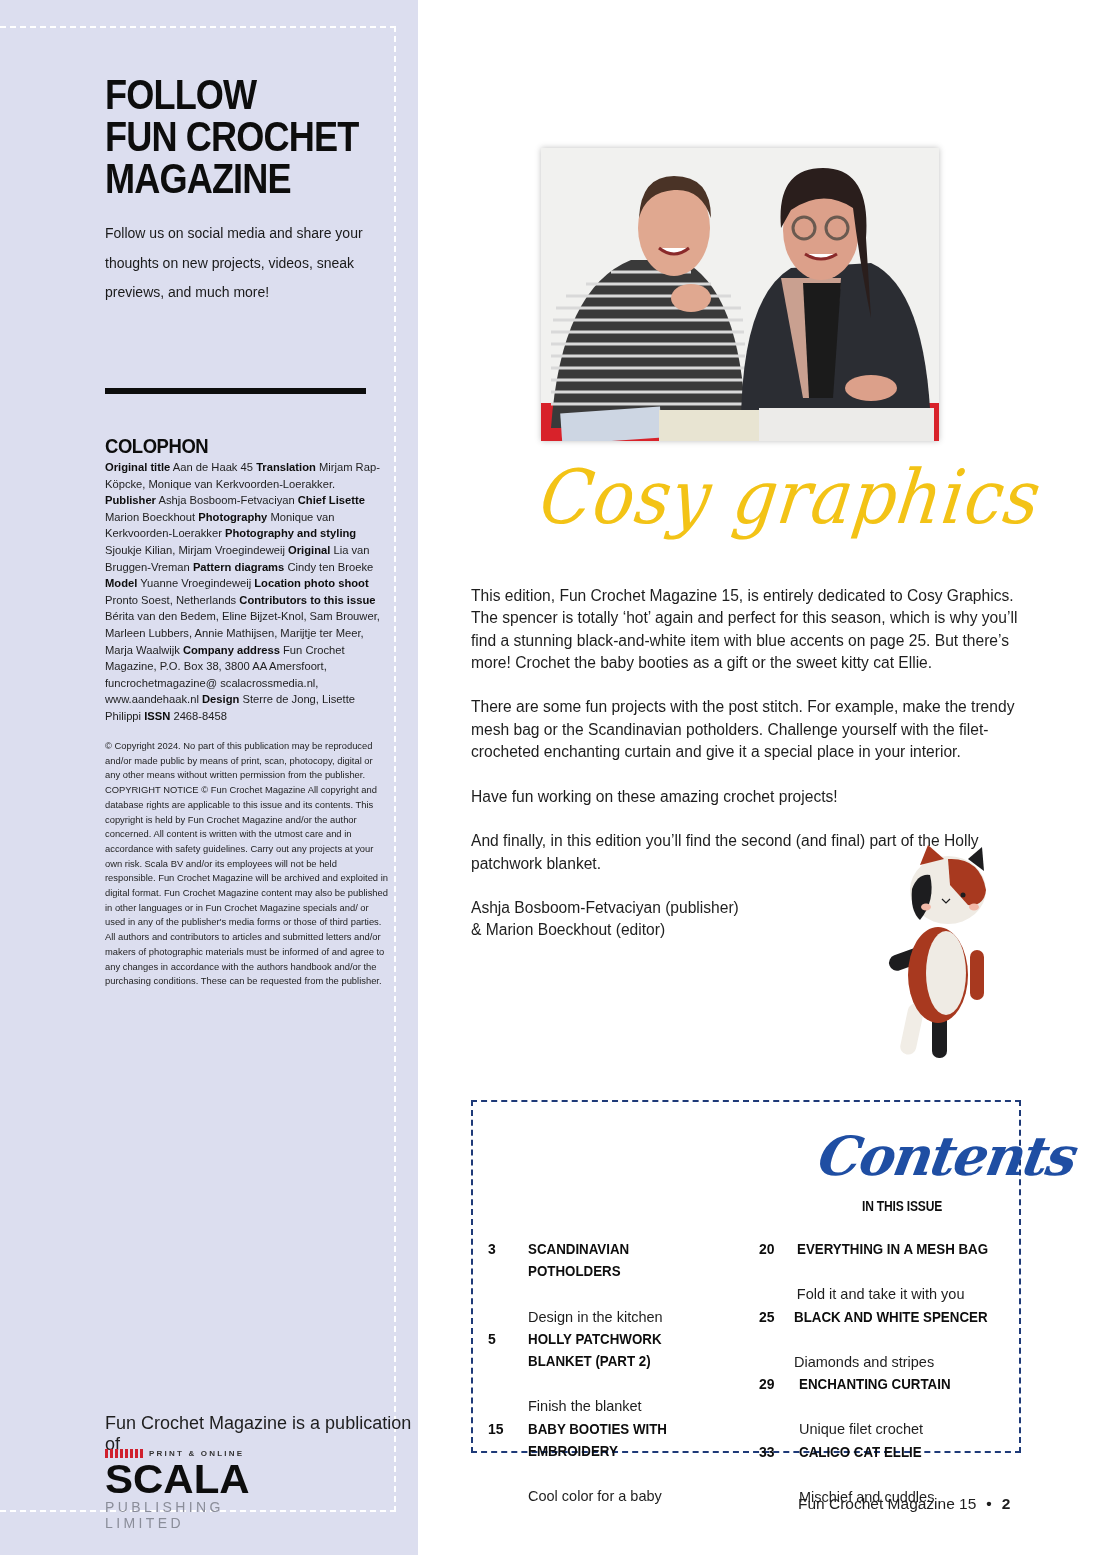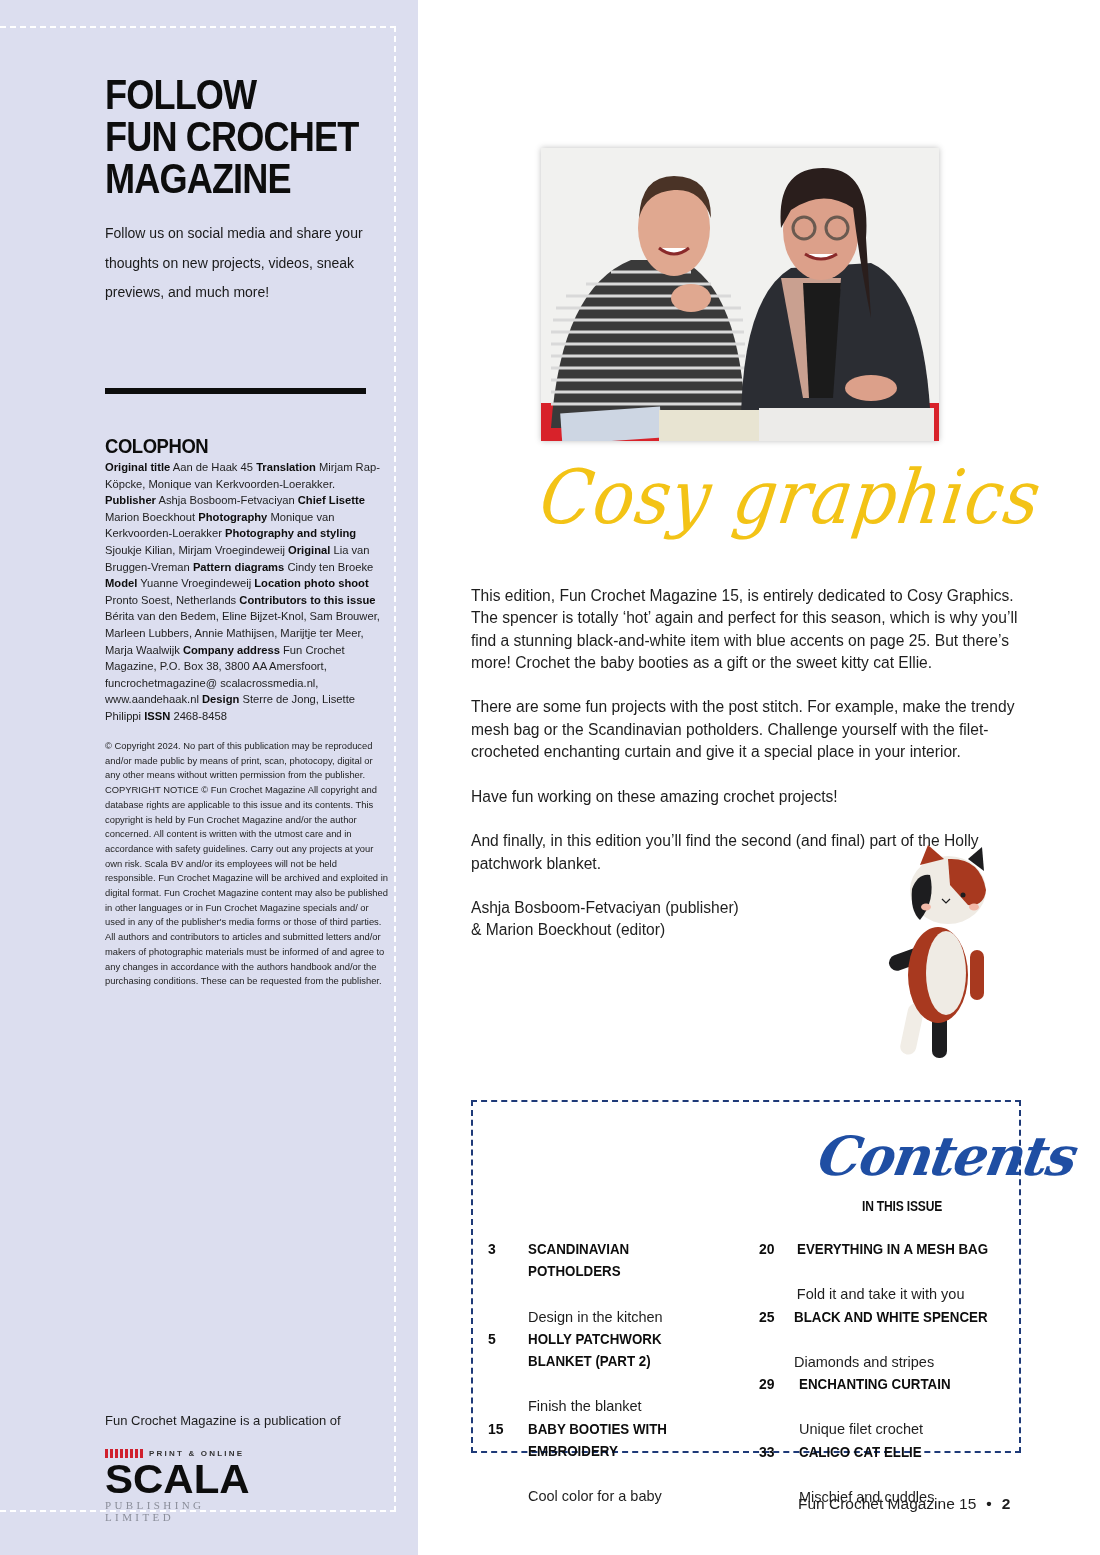--- a/index.html
+++ b/index.html
@@ -40,32 +40,32 @@
     position: absolute; left: 105px; top: 459px; width: 278px;
     font-size: 11.2px; line-height: 16.6px; color: #1e1e1e;
   }
   .colophon-body b { font-weight: 700; color: #0d0d0d; }
   .copyright-body {
     position: absolute; left: 105px; top: 739px; width: 285px;
     font-size: 9.4px; line-height: 14.7px; color: #1e1e1e;
   }
   .publisher-note {
     position: absolute; left: 105px; top: 1413px;
-    font-size: 13px; color: #1e1e1e; text-align: right;
+    font-size: 18px; color: #1e1e1e;
   }
   .scala-logo { position: absolute; left: 105px; top: 1436px; width: 160px; }
   .scala-top { display: flex; align-items: center; gap: 6px; height: 10px; margin-top: 12px; }
   .scala-bars { display: flex; gap: 2px; }
   .scala-bars i { display: block; width: 3px; height: 9px; background: #d0202d; }
   .scala-tag { font-size: 8px; letter-spacing: 2.2px; color: #333; font-weight: 700; }
   .scala-word {
     font-weight: 700; font-size: 40px; line-height: 38px; letter-spacing: 0px;
     color: #0d0d0d; margin-top: 2px; transform: scaleX(1.05); transform-origin: left top;
   }
-  .scala-sub { font-size: 11px; letter-spacing: 3.4px; color: #8a8d99; margin-top: 1px; font-family: Liberation Serif, serif; }
+  .scala-sub { font-size: 14px; letter-spacing: 3.4px; color: #8a8d99; margin-top: 1px; }
 
   
   .photo {
     position: absolute; left: 541px; top: 148px; width: 398px; height: 293px;
     overflow: hidden; box-shadow: 0 0 6px rgba(0,0,0,0.25); background: #f2f2f0;
   }
   .photo svg { display: block; }
 
   .cosy-title {
     position: absolute; left: 548px; top: 448px; width: 400px;

